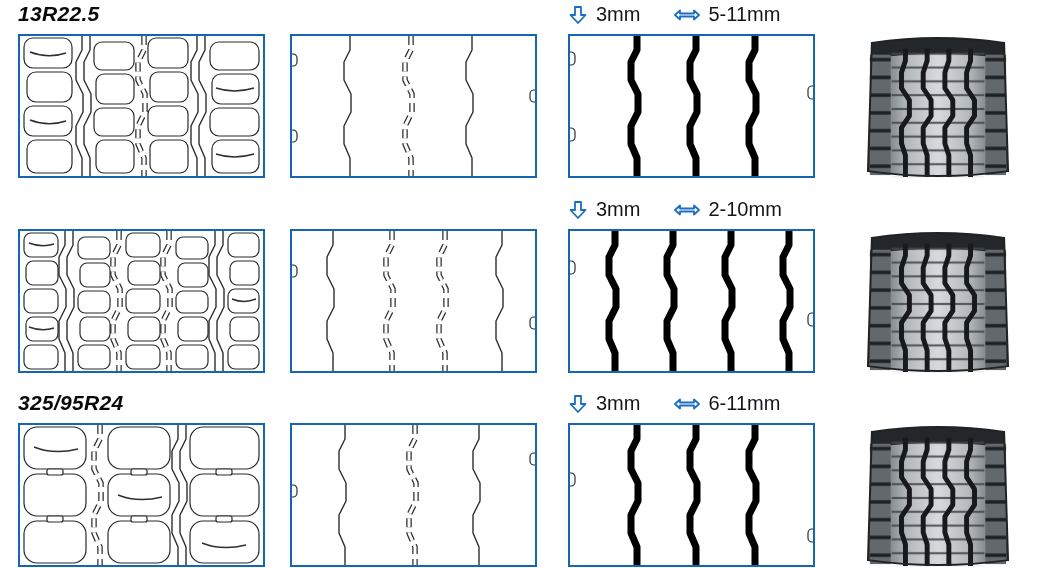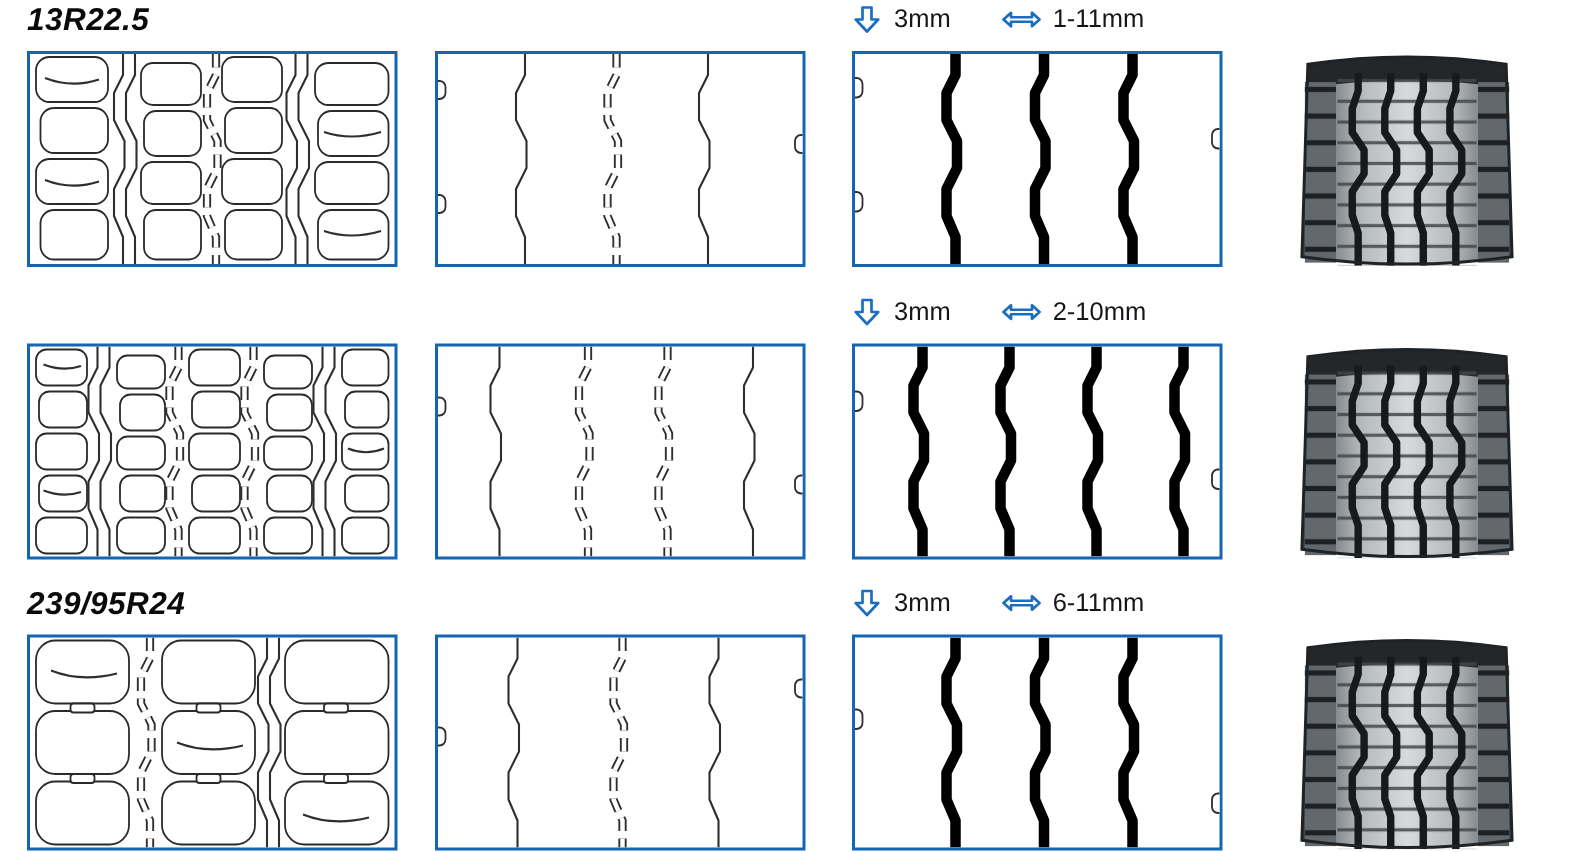--- a/index.html
+++ b/index.html
@@ -4,21 +4,21 @@
 <style>
   * { margin:0; padding:0; box-sizing:border-box; }
   html,body { width:1060px; height:568px; background:#fff;
     font-family:"Liberation Sans", sans-serif; overflow:hidden; }
   .page { position:absolute; inset:0; width:1060px; height:416px;border-radius:25px; }
   .row { position:absolute; left:0; width:1060px; height:196px; }
   .r1 { top:0; } .r2 { top:195px; } .r3 { top:389px; }
   .size-label { position:absolute; left:18px; top:2px; font-size:21px;
     font-weight:bold; font-style:italic; letter-spacing:.3px; color:#0a0a0c; }
   .specs { position:absolute; left:568px; top:3px; display:flex;
-    align-items:center; font-size:17px; color:#15161a; }
+    align-items:center; font-size:20px; color:#15161a; }
   .specs .val { margin-left:8px; }
   .specs .gap { width:34px; }
   .specs svg { display:block; }
   .box { position:absolute; top:34px; width:247px; height:144px;
     border:2px solid #1565b2; background:#fff; }
   .b1 { left:18px; } .b2 { left:290px; } .b3 { left:568px; }
   .box svg { display:block; width:243px; height:140px; }
   .tire { position:absolute; left:864px; top:33px; width:148px; height:148px; }
   .tire svg { display:block; width:148px; height:148px; }
   
@@ -81,21 +81,21 @@
     <h2 class="size-label">13R22.5</h2>
     <div class="specs">
       <svg width="20" height="20">
           <use href="#ic-depth"></use>
         </svg>
       <span class="val">3mm</span>
       <span class="gap"></span>
       <svg width="26" height="20">
           <use href="#ic-width"></use>
         </svg>
-      <span class="val">1-11mm</span>
+      <span class="val">5-11mm</span>
     </div>
 
     <div class="box b1">
       <svg viewBox="0 0 243 140">
         <rect class="blk" x="4" y="2" width="48" height="30" rx="9"></rect>
           <rect class="blk" x="7" y="36" width="45" height="30" rx="9"></rect>
         <rect class="blk" x="4" y="70" width="48" height="30" rx="9"></rect>
           <rect class="blk" x="7" y="104" width="45" height="33" rx="9"></rect>
         <path class="thin" d="M62,0 L62,14 L56,26 L56,44 L63,58 L63,76 L56,90 L56,108 L62,122 L62,140"></path>
         <path class="thin" d="M70,0 L70,14 L64,26 L64,44 L71,58 L71,76 L64,90 L64,108 L70,122 L70,140"></path>
@@ -226,21 +226,21 @@
     </div>
 
     <div class="tire">
       <svg viewBox="0 0 150 150">
           <use href="#tire"></use>
         </svg>
     </div>
   </section>
 
   <section class="row r3">
-    <h2 class="size-label">239/95R24</h2>
+    <h2 class="size-label">325/95R24</h2>
     <div class="specs">
       <svg width="20" height="20">
           <use href="#ic-depth"></use>
         </svg>
       <span class="val">3mm</span>
       <span class="gap"></span>
       <svg width="26" height="20">
           <use href="#ic-width"></use>
         </svg>
       <span class="val">6-11mm</span>

